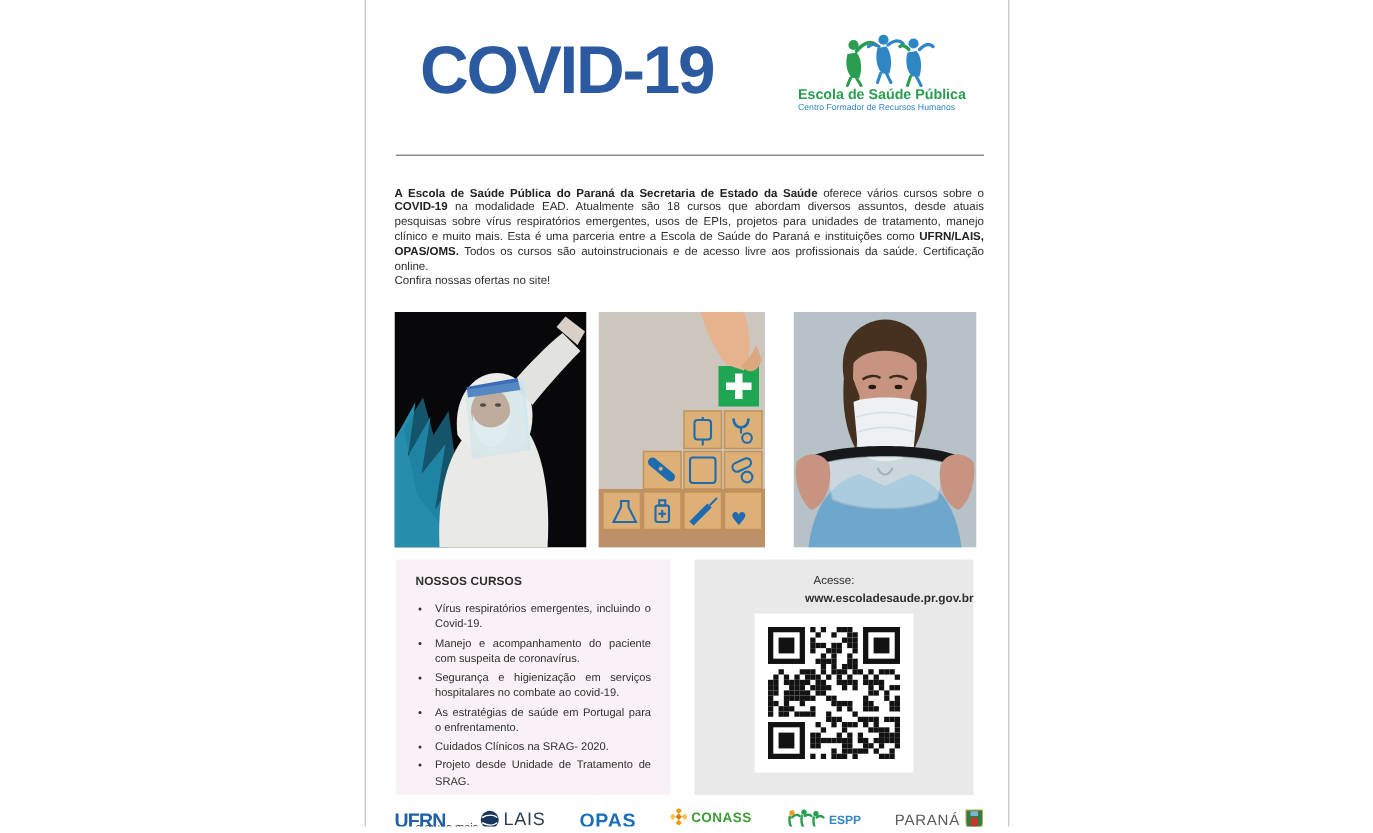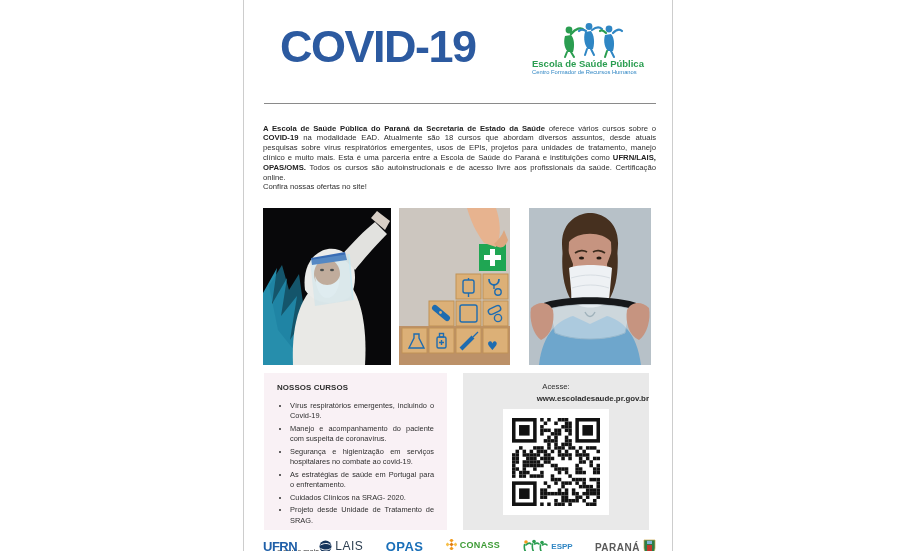--- a/index.html
+++ b/index.html
@@ -47,21 +47,21 @@
   .partners{
     position:absolute;top:539px;left:19px;width:393px;height:24px;
     display:flex;justify-content:space-between;align-items:flex-start;
   }
   .partner{display:flex;align-items:center;gap:3px;}
   .p-ufrn{font-size:13px;font-weight:bold;color:var(--ufrn_blue,#1f5fa8);letter-spacing:-0.5px;}
   .p-lais-text{font-size:12px;color:var(--lais_dark,#2c3e50);letter-spacing:0.5px;}
   .p-opas{font-size:13px;font-weight:bold;color:var(--opas_blue,#1a6fb8);letter-spacing:0.5px;}
   .p-conass-text{font-size:9px;font-weight:bold;color:var(--conass_green,#3d9b35);letter-spacing:0.3px;}
   .p-espp-text{font-size:8px;font-weight:bold;color:var(--logo_blue,#2f86c4);}
-  .p-parana-text{font-size:10px;font-weight:bold;color:var(--parana_gray,#5a5a5a);letter-spacing:0.5px;text-align:right;}
+  .p-parana-text{font-size:10px;font-weight:normal;color:var(--parana_gray,#5a5a5a);letter-spacing:0.5px;text-align:right;}
 </style>
 </head>
 <body>
 
 <div class="page">
 
   <div class="doc-title">COVID-19</div>
 
   <div class="esp-logo">
     <svg width="70" height="38" viewBox="0 0 70 38">

